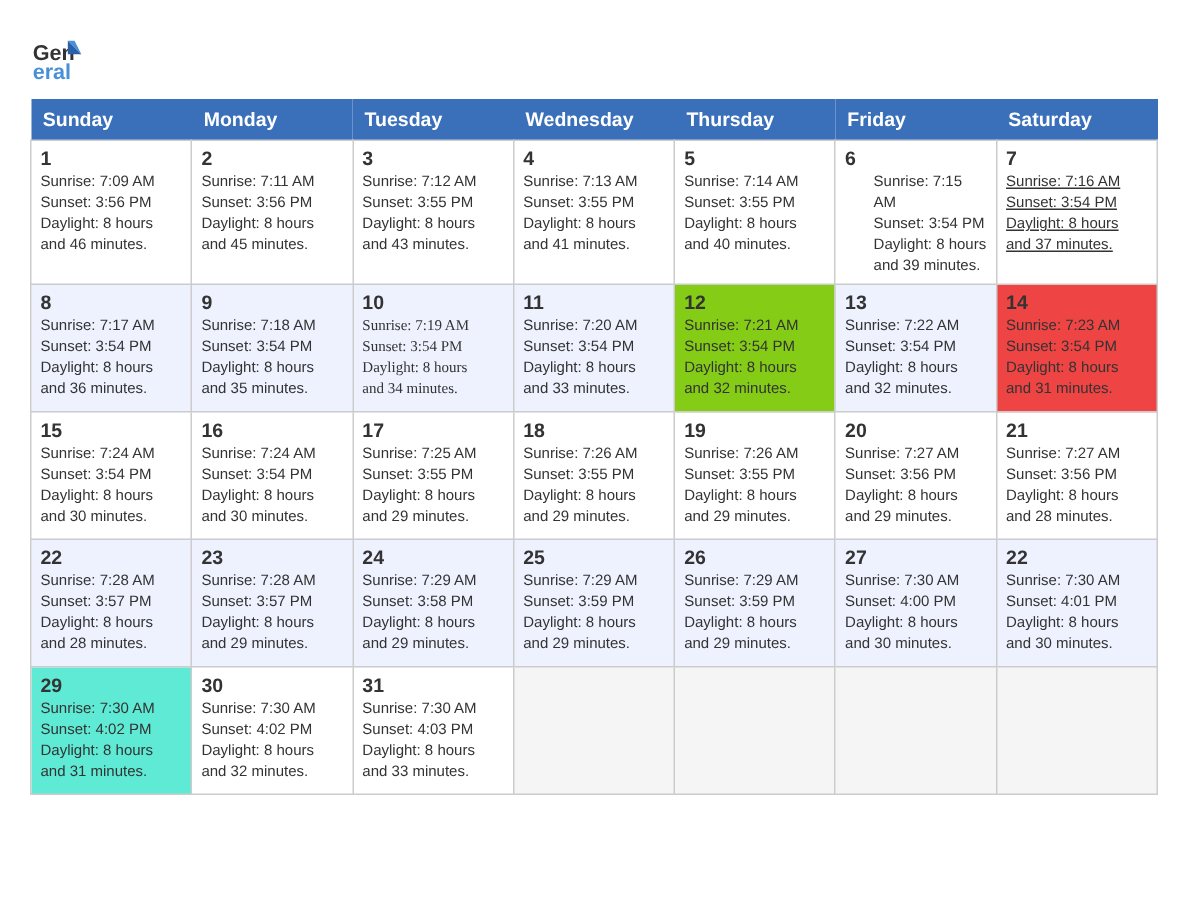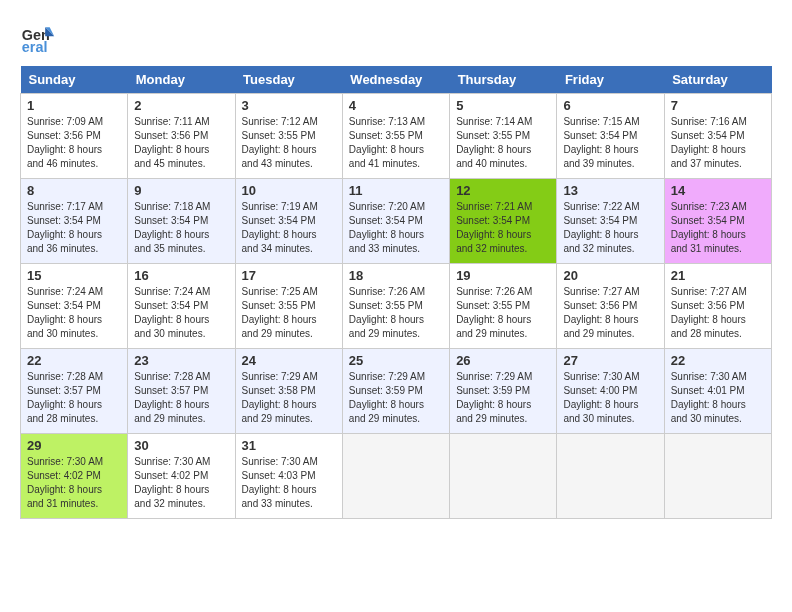--- a/index.html
+++ b/index.html
@@ -145,28 +145,28 @@
         </td>
         <td style="background: rgb(255, 255, 255);">
           <span class="day-num">5</span>
           <div class="day-info" style="white-space: pre-line;">Sunrise: 7:14 AM
 Sunset: 3:55 PM
 Daylight: 8 hours
 and 40 minutes.</div>
         </td>
         <td style="background: rgb(255, 255, 255);">
           <span class="day-num">6</span>
-          <div class="day-info" style="white-space: pre-line;">Sunrise: 7:15 AM
+          <div class="day-info" style="white-space: pre-line; margin-left: 19px;">Sunrise: 7:15 AM
 Sunset: 3:54 PM
 Daylight: 8 hours
 and 39 minutes.</div>
         </td>
         <td style="background: rgb(255, 255, 255);">
           <span class="day-num">7</span>
-          <div class="day-info" style="white-space: pre-line;">Sunrise: 7:16 AM
+          <div class="day-info" style="white-space: pre-line; text-decoration: underline;">Sunrise: 7:16 AM
 Sunset: 3:54 PM
 Daylight: 8 hours
 and 37 minutes.</div>
         </td>
       </tr>
       <tr class="week-row">
         <td style="background: rgb(238, 242, 255);">
           <span class="day-num">8</span>
           <div class="day-info" style="white-space: pre-line;">Sunrise: 7:17 AM
 Sunset: 3:54 PM
@@ -175,21 +175,21 @@
         </td>
         <td style="background: rgb(238, 242, 255);">
           <span class="day-num">9</span>
           <div class="day-info" style="white-space: pre-line;">Sunrise: 7:18 AM
 Sunset: 3:54 PM
 Daylight: 8 hours
 and 35 minutes.</div>
         </td>
         <td style="background: rgb(238, 242, 255); margin-left: 48px;">
           <span class="day-num">10</span>
-          <div class="day-info" style="white-space: pre-line;">Sunrise: 7:19 AM
+          <div class="day-info" style="white-space: pre-line; font-family: Liberation Serif, serif;">Sunrise: 7:19 AM
 Sunset: 3:54 PM
 Daylight: 8 hours
 and 34 minutes.</div>
         </td>
         <td style="background: rgb(238, 242, 255);">
           <span class="day-num">11</span>
           <div class="day-info" style="white-space: pre-line;">Sunrise: 7:20 AM
 Sunset: 3:54 PM
 Daylight: 8 hours
 and 33 minutes.</div>
@@ -201,21 +201,21 @@
 Daylight: 8 hours
 and 32 minutes.</div>
         </td>
         <td style="background: rgb(238, 242, 255);">
           <span class="day-num">13</span>
           <div class="day-info" style="white-space: pre-line;">Sunrise: 7:22 AM
 Sunset: 3:54 PM
 Daylight: 8 hours
 and 32 minutes.</div>
         </td>
-        <td style="background: #f0abfc;">
+        <td style="background: #ef4444;">
           <span class="day-num">14</span>
           <div class="day-info" style="white-space: pre-line;">Sunrise: 7:23 AM
 Sunset: 3:54 PM
 Daylight: 8 hours
 and 31 minutes.</div>
         </td>
       </tr>
       <tr class="week-row">
         <td style="background: rgb(255, 255, 255);">
           <span class="day-num">15</span>
@@ -312,21 +312,21 @@
         </td>
         <td style="background: rgb(238, 242, 255);">
           <span class="day-num">22</span>
           <div class="day-info" style="white-space: pre-line;">Sunrise: 7:30 AM
 Sunset: 4:01 PM
 Daylight: 8 hours
 and 30 minutes.</div>
         </td>
       </tr>
       <tr class="week-row">
-        <td style="background: #bef264;">
+        <td style="background: #5eead4;">
           <span class="day-num">29</span>
           <div class="day-info" style="white-space: pre-line;">Sunrise: 7:30 AM
 Sunset: 4:02 PM
 Daylight: 8 hours
 and 31 minutes.</div>
         </td>
         <td style="background: rgb(255, 255, 255);">
           <span class="day-num">30</span>
           <div class="day-info" style="white-space: pre-line;">Sunrise: 7:30 AM
 Sunset: 4:02 PM

